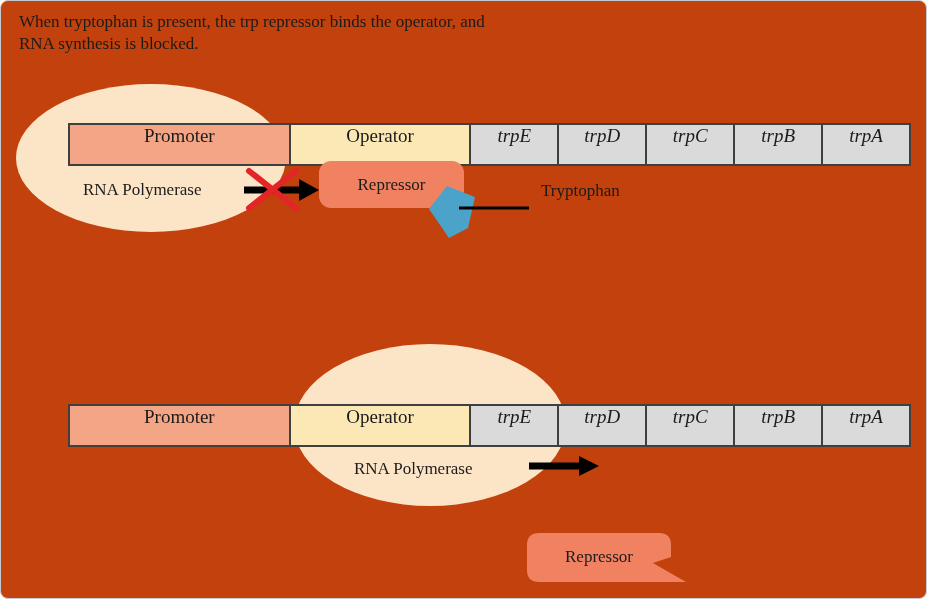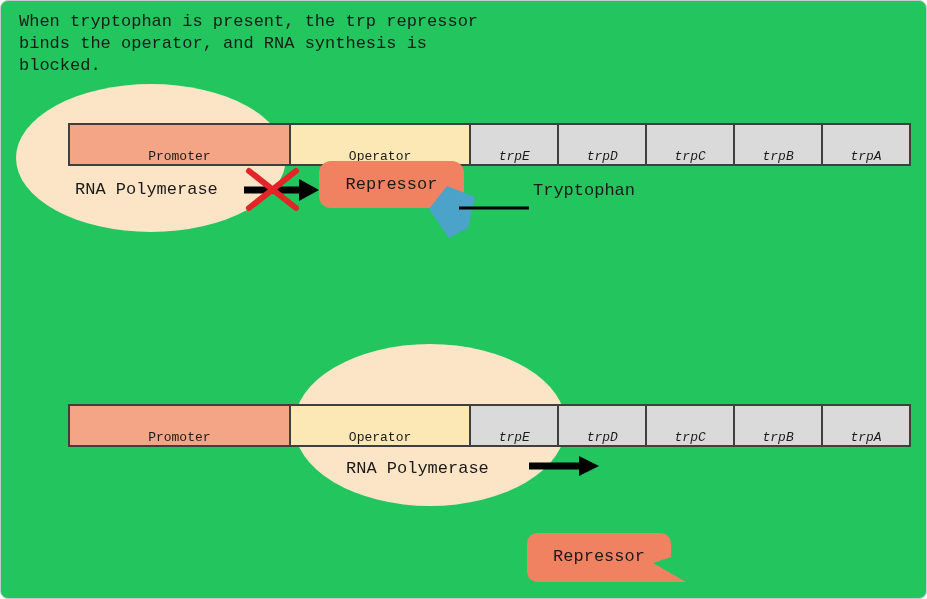--- a/index.html
+++ b/index.html
@@ -1,25 +1,25 @@
 <!DOCTYPE html>
 <html><head>
 <meta charset="utf-8">
 <style>
   html, body { margin: 0; padding: 0; background: #ffffff; }
   .canvas {
     position: relative;
     width: 927px;
     height: 599px;
-    background: #22c55e;
+    background: #c2410c;
     border: 1px solid #c5cad0;
     border-radius: 8px;
     box-sizing: border-box;
     overflow: hidden;
-    font-family: Liberation Mono, monospace;
+    font-family: Liberation Serif, serif;
     color: #1b1b1b;
   }
   .abs { position: absolute; }
   .heading {
     font-size: 17px;
     line-height: 22px;
     color: #1b1b1b;
   }
   .blob {
     border-radius: 50%;
@@ -27,30 +27,30 @@
   }
   .operon-bar {
     display: flex;
     height: 43px;
     box-sizing: border-box;
   }
   .seg {
     box-sizing: border-box;
     border: 2px solid #3f3f3f;
     display: flex;
-    align-items: flex-end;
+    align-items: flex-start;
     justify-content: center;
-    font-size: 13px;
+    font-size: 19px;
     height: 43px;
   }
   .seg + .seg { margin-left: -2px; }
   .seg-promoter { width: 228px; background: #F4A585; }
   .seg-operator { width: 187px; background: #FBE8B4; }
   .seg-gene     { width: 92px;  background: #DADADA; font-style: italic; }
-  .small-label { font-size: 17px; line-height: 22px; white-space: nowrap; }
+  .small-label { font-size: 17px; line-height: 22px; white-space: nowrap; margin-left: 8px; }
   .repressor-box {
     box-sizing: border-box;
     width: 145px;
     height: 47px;
     background: #F08262;
     border-radius: 12px;
     display: flex;
     align-items: center;
     justify-content: center;
     font-size: 17px;

